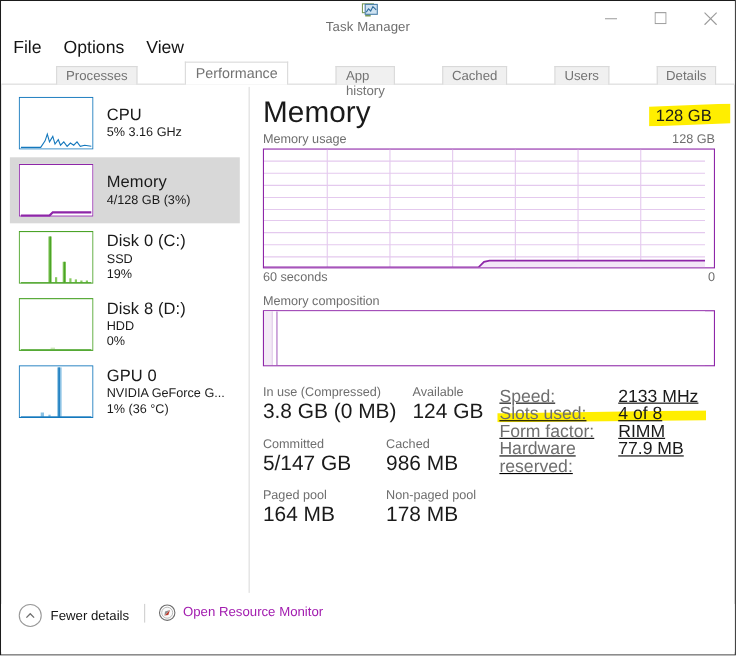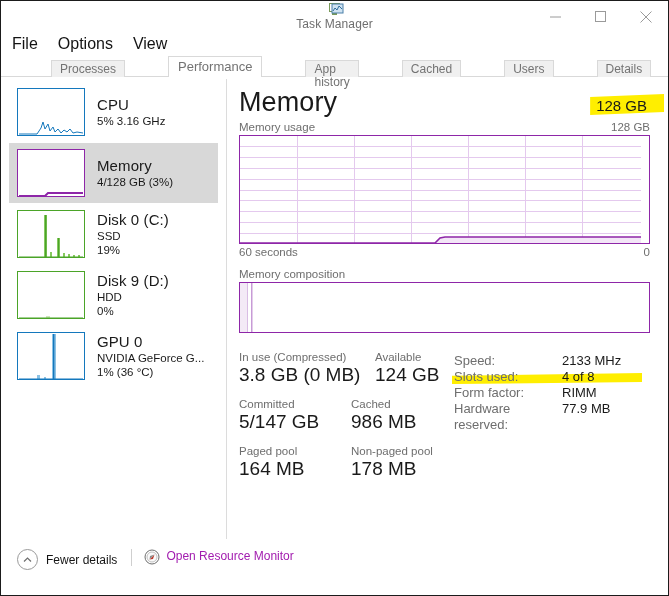--- a/index.html
+++ b/index.html
@@ -247,23 +247,24 @@
   }
   .stat-value {
     font-size: 19px;
     color: #1a1a1a;
     white-space: nowrap;
   }
 
   .info-row {
     position: relative;
     display: flex;
-    font-size: 13px;
+    font-size: 16px;
     line-height: 16px;
     height: 16px;
+    text-decoration: underline;
   }
   .info-label { width: 108px; flex: 0 0 108px; color: #6e6e6e; }
   .info-value { color: #1a1a1a; }
   .info-row .hl-marker { left: -2px; }
 
   
   .statusbar {
     position: relative;
     height: 44px;
     display: flex;
@@ -403,21 +404,21 @@
 
       <div class="res-item">
         <div class="res-thumb">
           <svg width="68" height="48" viewBox="0 0 68 48">
             <rect x="0.5" y="0.5" width="67" height="47" fill="#ffffff" stroke="#4ba428" stroke-width="1"></rect>
             <rect x="29" y="45" width="4" height="2" fill="#cfe7bf"></rect>
             <rect x="2" y="46.5" width="64" height="1" fill="#4ba428"></rect>
           </svg>
         </div>
         <div class="res-text">
-          <div class="res-title">Disk 9 (D:)</div>
+          <div class="res-title">Disk 8 (D:)</div>
           <div class="res-sub">HDD</div>
           <div class="res-sub">0%</div>
         </div>
       </div>
 
       <div class="res-item">
         <div class="res-thumb">
           <svg width="68" height="48" viewBox="0 0 68 48">
             <rect x="0.5" y="0.5" width="67" height="47" fill="#ffffff" stroke="#1478bd" stroke-width="1"></rect>
             <rect x="35" y="2" width="4" height="45" fill="#8cc2e4"></rect>

